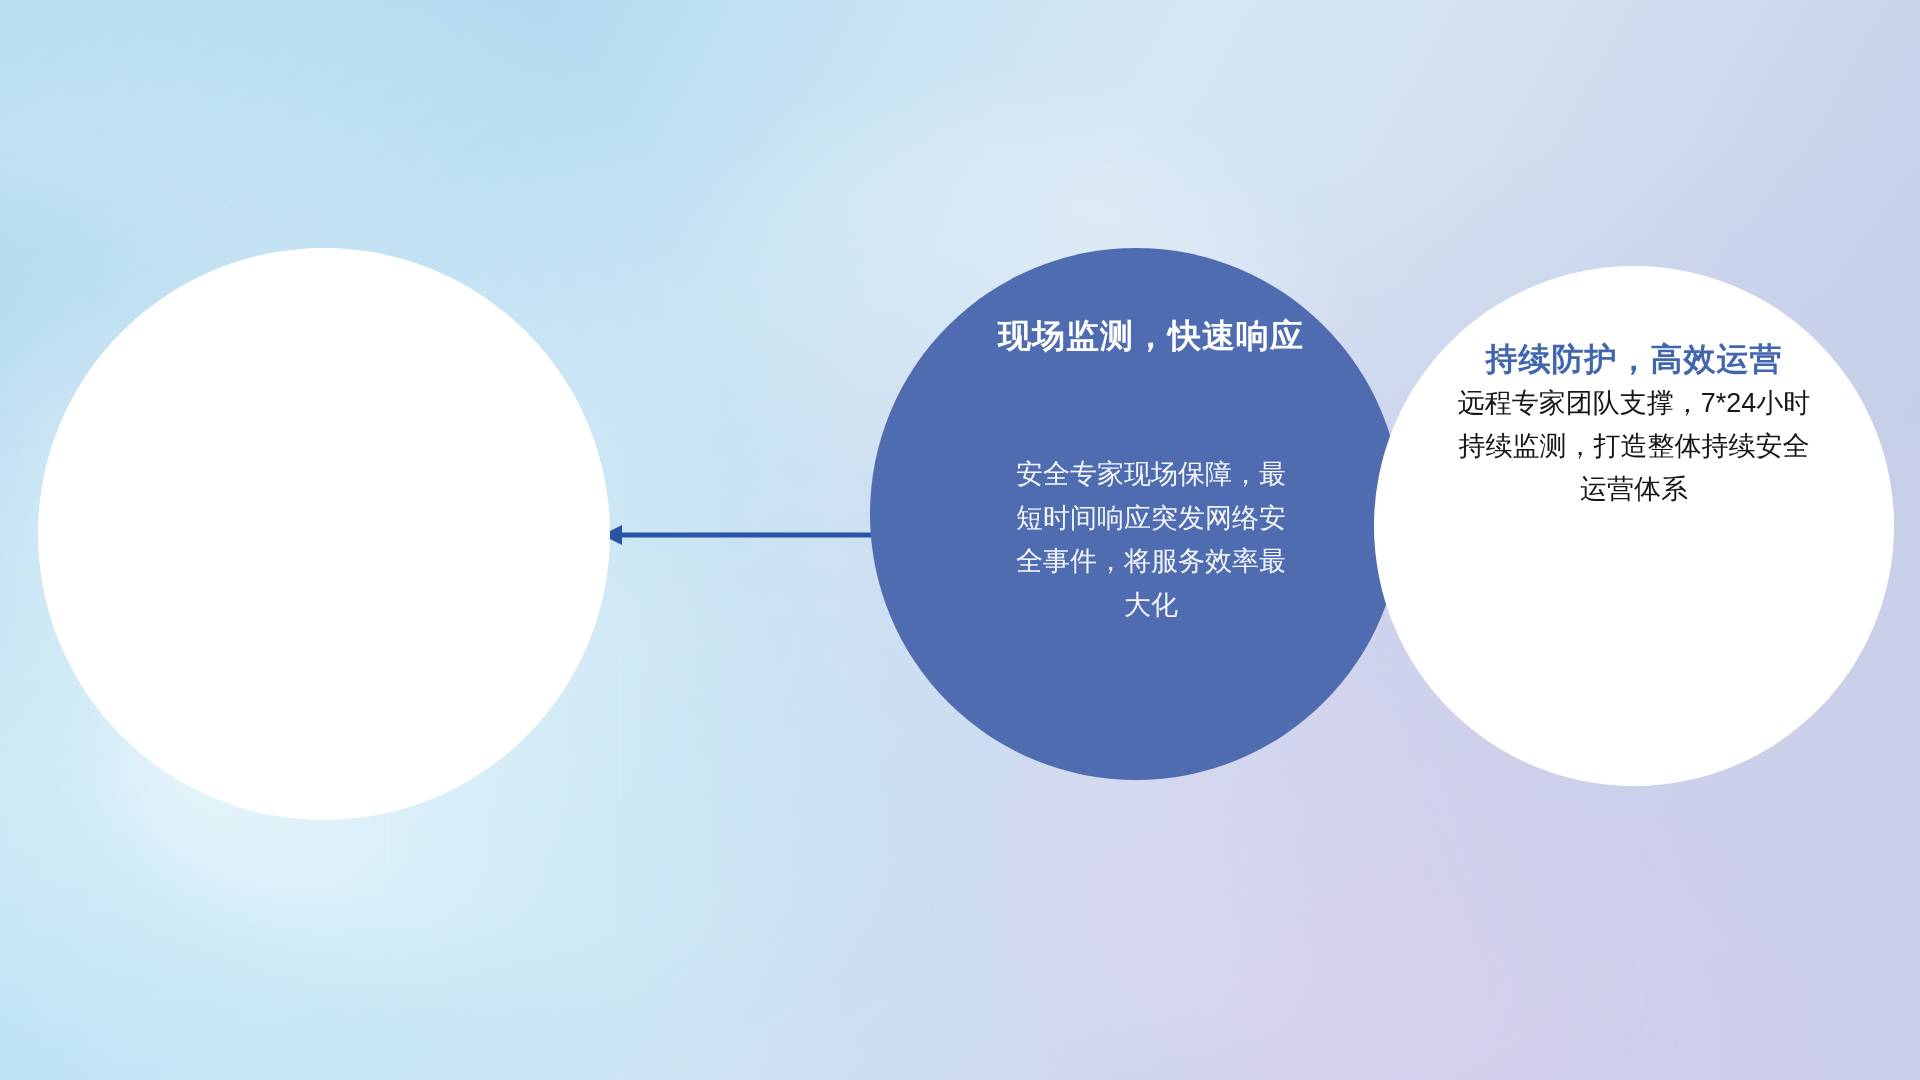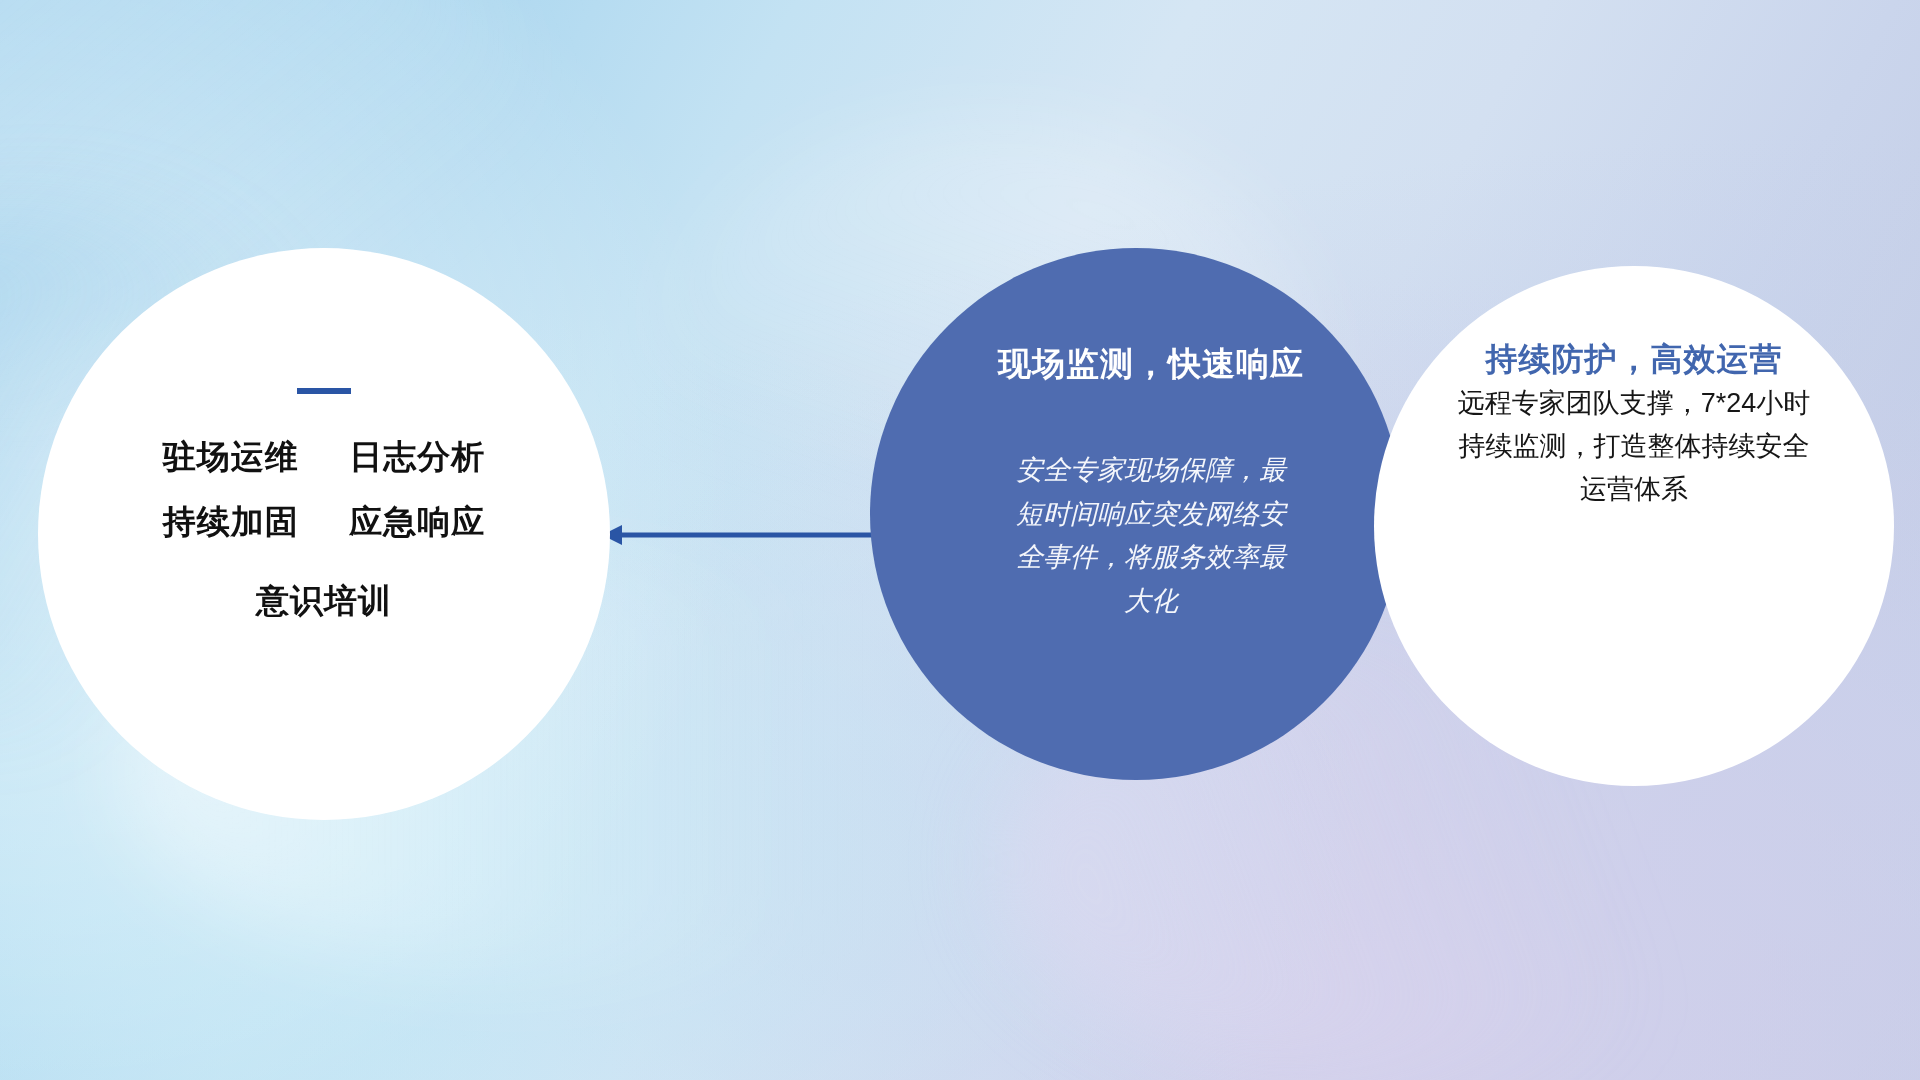--- a/index.html
+++ b/index.html
@@ -105,47 +105,47 @@
     line-height: 1.0;
     white-space: nowrap;
     margin-bottom: 32px;
   }
   .left-line .gap { display: inline-block; width: 30px; }
   .left-line.last { margin-top: 14px; margin-bottom: 0; }
 
   
   .mid-content {
     position: absolute;
-    left: 870px; top: 260px;
+    left: 870px; top: 232px;
     width: 532px; height: 532px;
     z-index: 7;
     box-sizing: border-box;
     padding: 0 42px 0 72px;
     display: flex;
     flex-direction: column;
     align-items: center;
     justify-content: flex-start;
     padding-top: 82px;
+    gap: 32px;
   }
   .mid-title {
     color: #ffffff;
     font-size: 33px;
     font-weight: bold;
     letter-spacing: 1px;
     white-space: nowrap;
     text-align: center;
   }
   .mid-body {
     margin-top: 62px;
     color: #f4f6fb;
     font-size: 27px;
     line-height: 1.62;
     text-align: center;
     width: 290px;
-    font-style: italic;
   }
 
   
   .right-content {
     position: absolute;
     left: 1374px; top: 266px;
     width: 520px; height: 520px;
     z-index: 8;
     box-sizing: border-box;
     display: flex;
@@ -193,37 +193,20 @@
 
   <svg class="arrow" viewBox="0 0 290 30" xmlns="http://www.w3.org/2000/svg">
     <line x1="288" y1="15" x2="14" y2="15" stroke="#2a55a5" stroke-width="5"></line>
     <polygon points="2,15 22,5 22,25" fill="#2a55a5"></polygon>
   </svg>
 
   <div class="circle circle-left"></div>
   <div class="circle circle-mid"></div>
   <div class="circle circle-right"></div>
 
-  <div class="left-content">
-    <div class="accent-dash"></div>
-
-    <div class="left-line">
-      <span>驻场运维</span>
-      <span class="gap"></span>
-      <span>日志分析</span>
-    </div>
-
-    <div class="left-line">
-      <span>持续加固</span>
-      <span class="gap"></span>
-      <span>应急响应</span>
-    </div>
-
-    <div class="left-line last">意识培训</div>
-  </div>
 
   <div class="mid-content">
     <div class="mid-title">现场监测，快速响应</div>
     <div class="mid-body">安全专家现场保障，最短时间响应突发网络安全事件，将服务效率最大化</div>
   </div>
 
   <div class="right-content">
     <div class="right-title">持续防护，高效运营</div>
     <div class="right-body">远程专家团队支撑，7*24小时持续监测，打造整体持续安全运营体系</div>
   </div>

